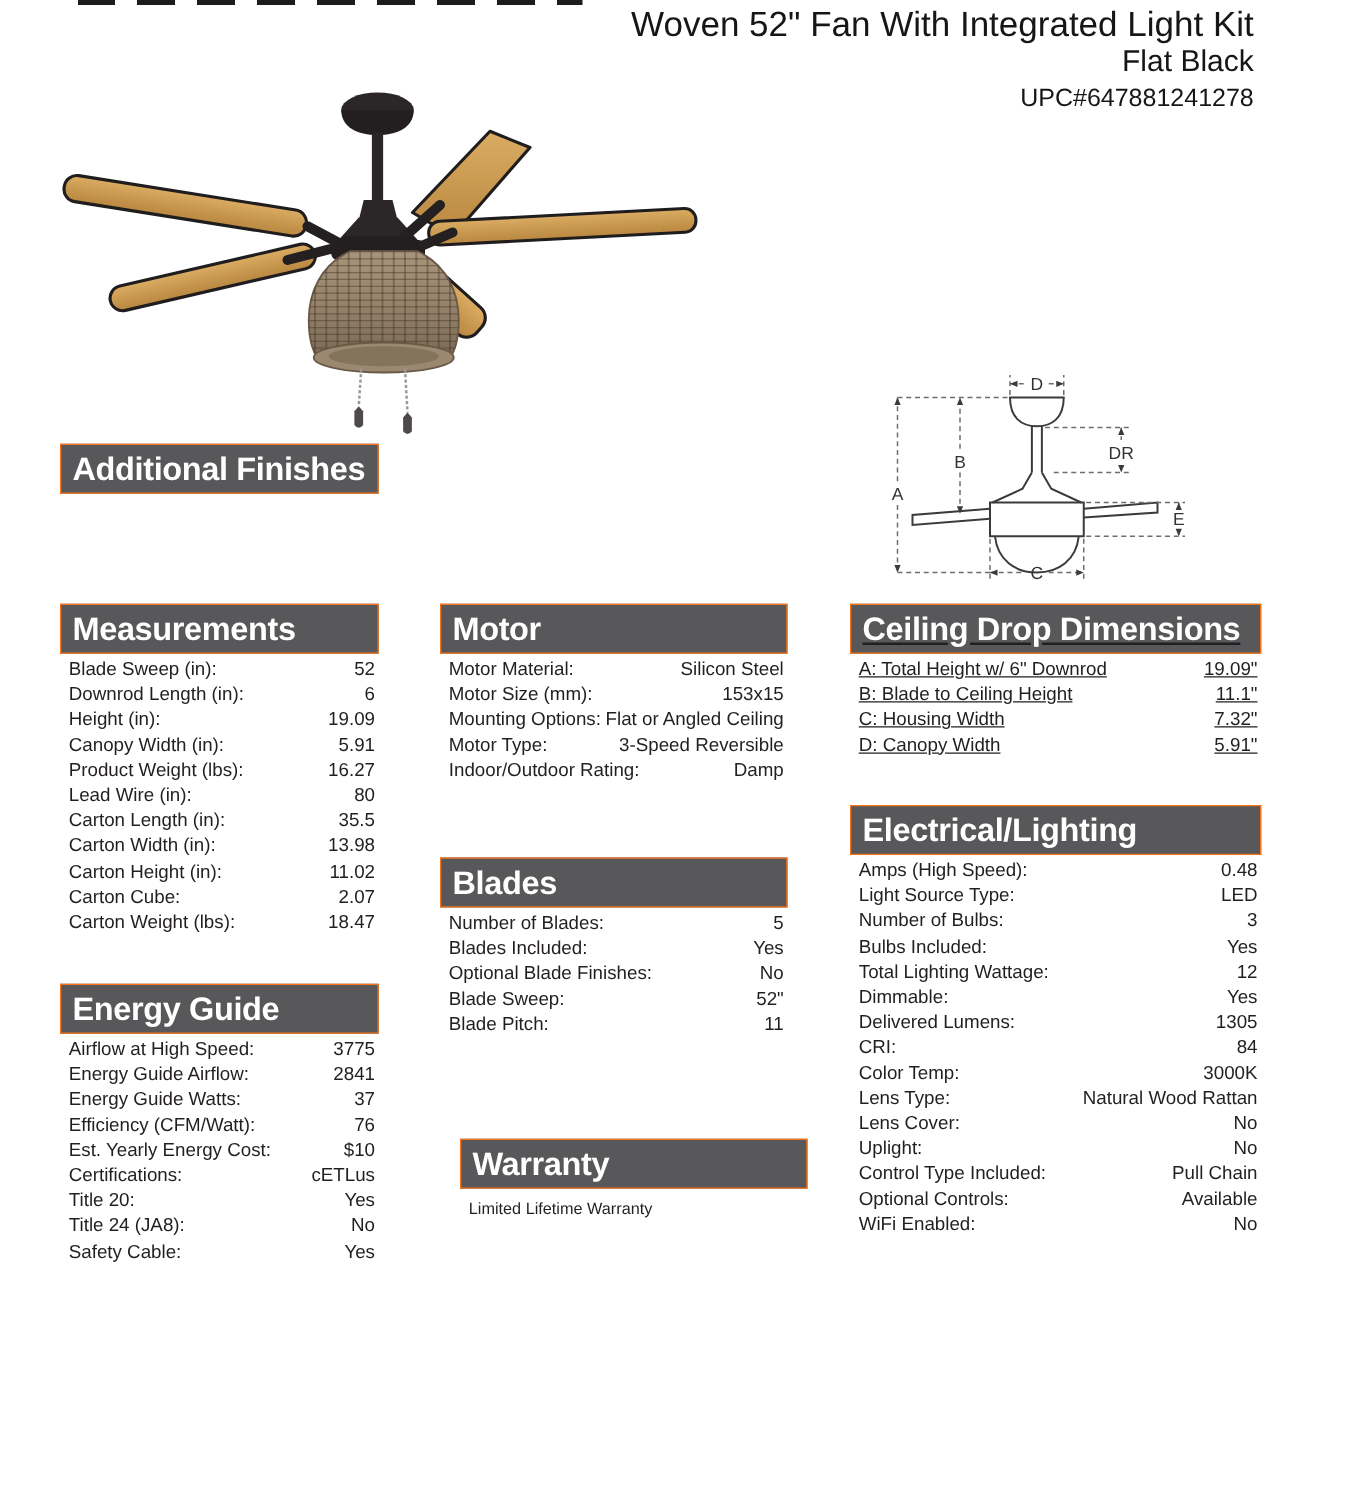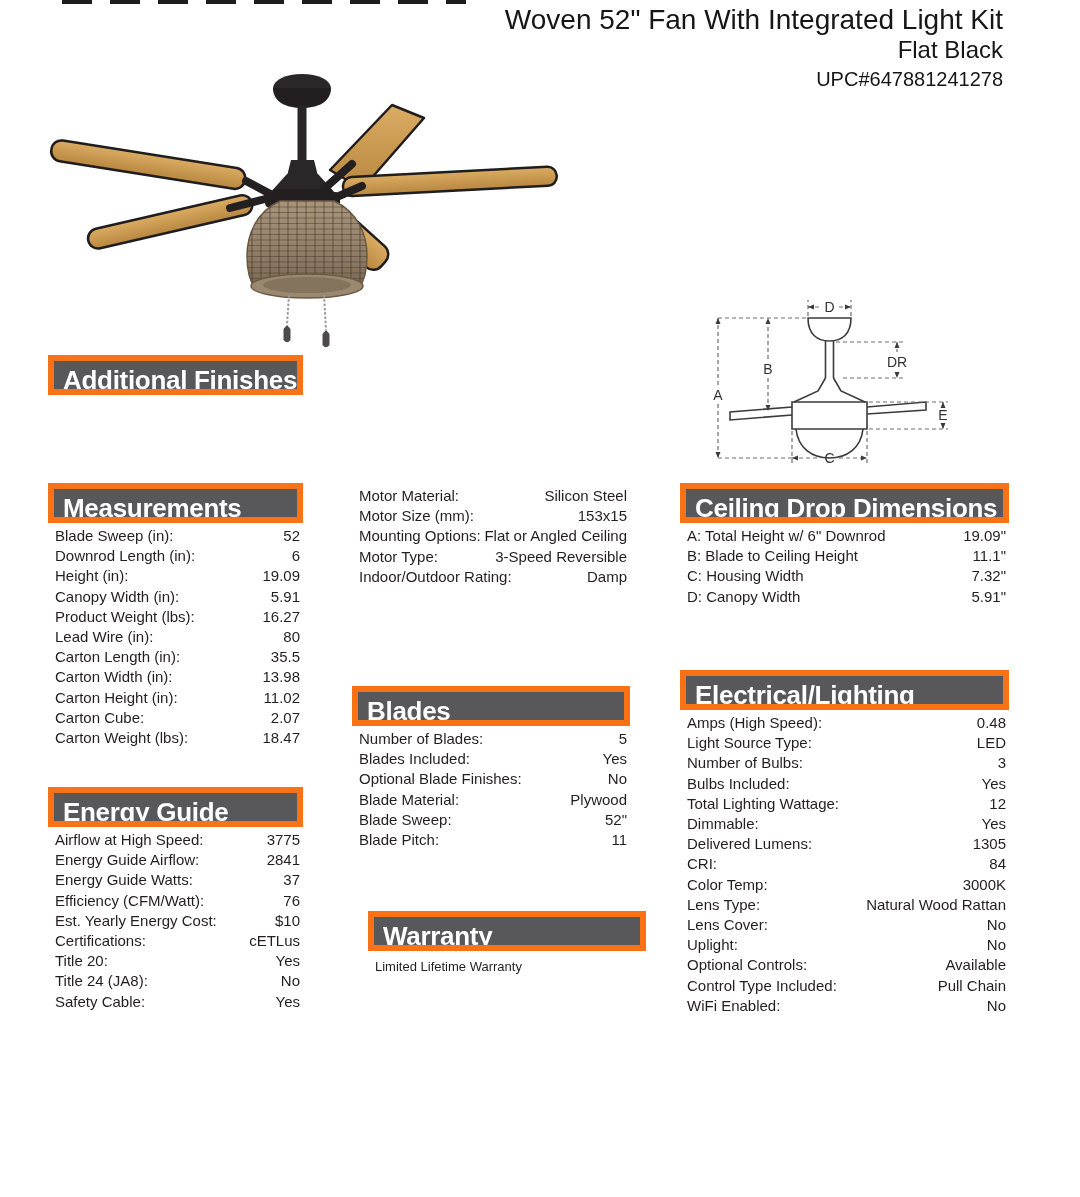--- a/index.html
+++ b/index.html
@@ -13,21 +13,21 @@
     background:repeating-linear-gradient(90deg,#1d1d1d 0 30px,transparent 30px 48px);
   }
   
   .title-block { position:absolute; top:3px; right:77px; text-align:right; color:#161616; }
   .product-name   { font-size:28px; line-height:33px; }
   .product-finish { font-size:24px; line-height:28px; }
   .product-upc    { font-size:20px; line-height:30px; }
 
   
   .bar {
-    background:#58585a; border:6px solid #f97316; box-sizing:border-box;
+    background:#58585a; border:1px solid #f97316; box-sizing:border-box;
     height:40px; line-height:38px; padding-left:9px;
     color:#ffffff; font-weight:bold; font-size:26px; letter-spacing:-0.3px;
     white-space:nowrap; overflow:hidden;
   }
   .spec { position:absolute; }
   .rows { margin-top:3px; }
   .row  {
     display:flex; justify-content:space-between; align-items:baseline;
     font-size:15px; line-height:20.2px; padding:0 3px 0 7px; white-space:nowrap;
   }
@@ -262,20 +262,23 @@
       <span class="val">No</span>
     </div>
       <div class="row">
       <span class="lbl">Safety Cable:</span>
       <span class="val">Yes</span>
     </div>
     </div>
 </section>
 
 <section class="spec" style="left:352px; top:483px; width:278px;">
+  <div class="bar">
+    <span>Motor</span>
+  </div>
   <div class="rows">
       <div class="row">
       <span class="lbl">Motor Material:</span>
       <span class="val">Silicon Steel</span>
     </div>
       <div class="row">
       <span class="lbl">Motor Size (mm):</span>
       <span class="val">153x15</span>
     </div>
       <div class="row">
@@ -304,42 +307,38 @@
     </div>
       <div class="row">
       <span class="lbl">Blades Included:</span>
       <span class="val">Yes</span>
     </div>
       <div class="row">
       <span class="lbl">Optional Blade Finishes:</span>
       <span class="val">No</span>
     </div>
       <div class="row">
-      <span class="lbl">Blade Material:</span>
-      <span class="val">Plywood</span>
-    </div>
-      <div class="row">
       <span class="lbl">Blade Sweep:</span>
       <span class="val">52"</span>
     </div>
       <div class="row">
       <span class="lbl">Blade Pitch:</span>
       <span class="val">11</span>
     </div>
     </div>
 </section>
 
 <section class="spec" style="left:352px; top:911px; width:278px;margin-left:16px;">
   <div class="bar">
     <span>Warranty</span>
   </div>
   <div class="note">Limited Lifetime Warranty</div>
 </section>
 
-<section class="spec" style="left:680px; top:483px; width:329px;">
+<section class="spec" style="left:680px; top:483px; width:329px;text-decoration:underline;">
   <div class="bar">
     <span>Ceiling Drop Dimensions</span>
   </div>
   <div class="rows">
       <div class="row">
       <span class="lbl">A: Total Height w/ 6" Downrod</span>
       <span class="val">19.09"</span>
     </div>
       <div class="row">
       <span class="lbl">B: Blade to Ceiling Height</span>
@@ -349,21 +348,21 @@
       <span class="lbl">C: Housing Width</span>
       <span class="val">7.32"</span>
     </div>
       <div class="row">
       <span class="lbl">D: Canopy Width</span>
       <span class="val">5.91"</span>
     </div>
     </div>
 </section>
 
-<section class="spec" style="left:680px; top:670px; width:329px;">
+<section class="spec" style="left:680px; top:644px; width:329px;">
   <div class="bar">
     <span>Electrical/Lighting</span>
   </div>
   <div class="rows">
       <div class="row">
       <span class="lbl">Amps (High Speed):</span>
       <span class="val">0.48</span>
     </div>
       <div class="row">
       <span class="lbl">Light Source Type:</span>
@@ -403,25 +402,25 @@
     </div>
       <div class="row">
       <span class="lbl">Lens Cover:</span>
       <span class="val">No</span>
     </div>
       <div class="row">
       <span class="lbl">Uplight:</span>
       <span class="val">No</span>
     </div>
       <div class="row">
+      <span class="lbl">Control Type Included:</span>
+      <span class="val">Pull Chain</span>
+    </div>
+      <div class="row">
       <span class="lbl">Optional Controls:</span>
       <span class="val">Available</span>
     </div>
       <div class="row">
-      <span class="lbl">Control Type Included:</span>
-      <span class="val">Pull Chain</span>
-    </div>
-      <div class="row">
       <span class="lbl">WiFi Enabled:</span>
       <span class="val">No</span>
     </div>
     </div>
 </section>
 
 </body></html>

